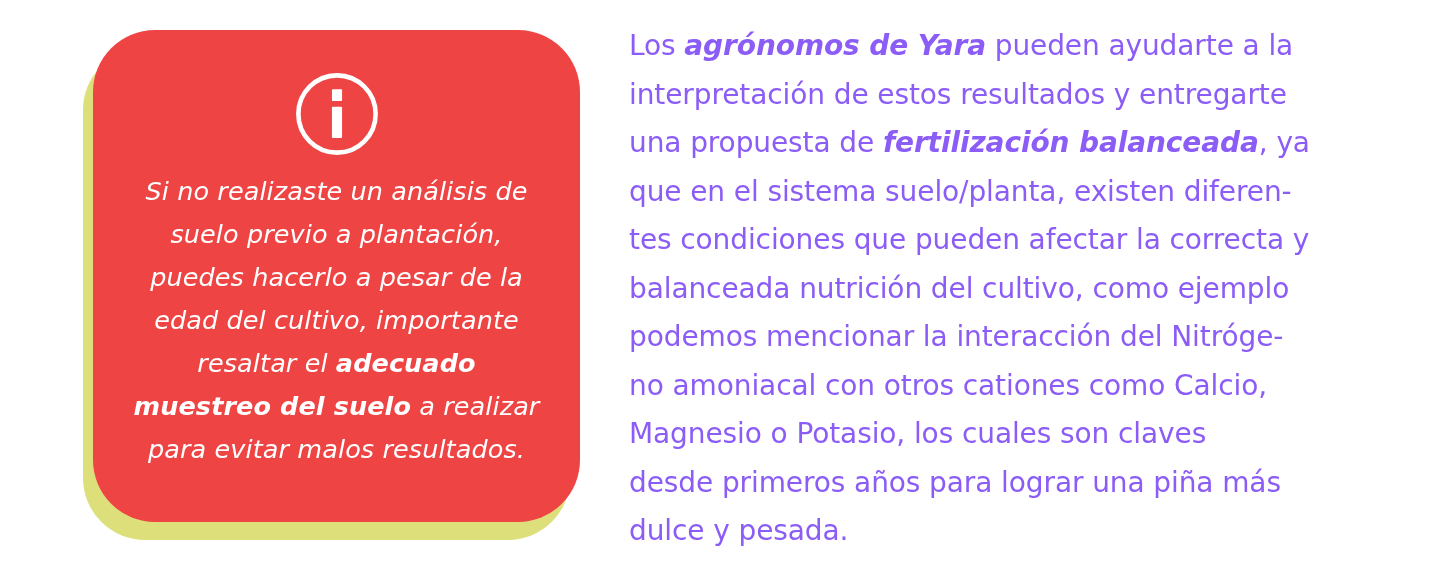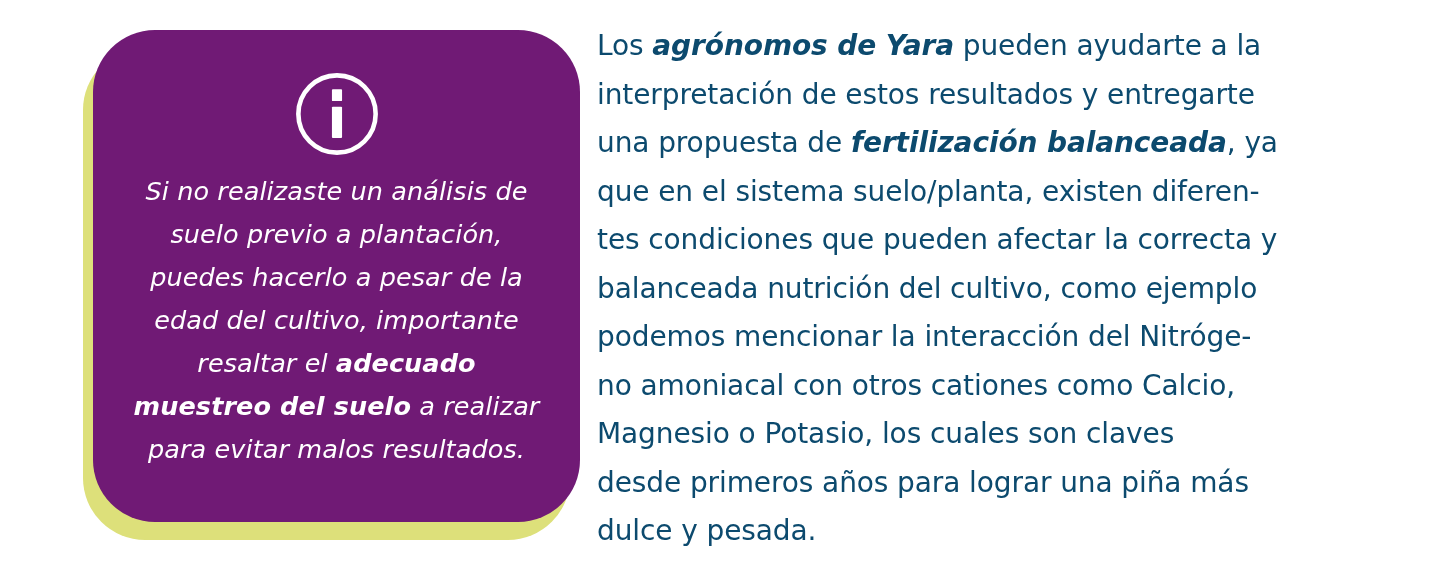--- a/index.html
+++ b/index.html
@@ -108,34 +108,34 @@
 </style>
 </head>
 <body>
 
 <div class="page">
 
   <div class="callout-wrap">
 
     <div class="callout-shadow" style="background: rgb(221, 224, 122);"></div>
 
-    <div class="callout-card" style="background: #701a75;">
+    <div class="callout-card" style="background: #ef4444;">
 
       <svg class="info-icon" viewBox="0 0 100 100" aria-hidden="true">
         <circle cx="50" cy="50" r="42" fill="none" stroke="#ffffff" stroke-width="5"></circle>
         <rect x="44.5" y="23" width="11" height="13" rx="1" fill="#ffffff"></rect>
         <rect x="44.5" y="42" width="11" height="34" rx="1" fill="#ffffff"></rect>
       </svg>
 
       <p class="callout-text" style="color: rgb(255, 255, 255);">Si no realizaste un análisis de suelo previo a plantación, puedes hacerlo a pesar de la edad del cultivo, importante resaltar el <b>adecuado muestreo del suelo</b> a realizar para evitar malos resultados.</p>
     </div>
   </div>
 
   <div class="body-col">
-    <p class="body-text" style="color: #0c4a6e;">Los <b>agrónomos de Yara</b> pueden ayudarte a la
+    <p class="body-text" style="color: #8b5cf6; margin-left: 32px;">Los <b>agrónomos de Yara</b> pueden ayudarte a la
 interpretación de estos resultados y entregarte
 una propuesta de <b>fertilización balanceada</b>, ya
 que en el sistema suelo/planta, existen diferen-
 tes condiciones que pueden afectar la correcta y
 balanceada nutrición del cultivo, como ejemplo
 podemos mencionar la interacción del Nitróge-
 no amoniacal con otros cationes como Calcio,
 Magnesio o Potasio, los cuales son claves
 desde primeros años para lograr una piña más
 dulce y pesada.</p>

